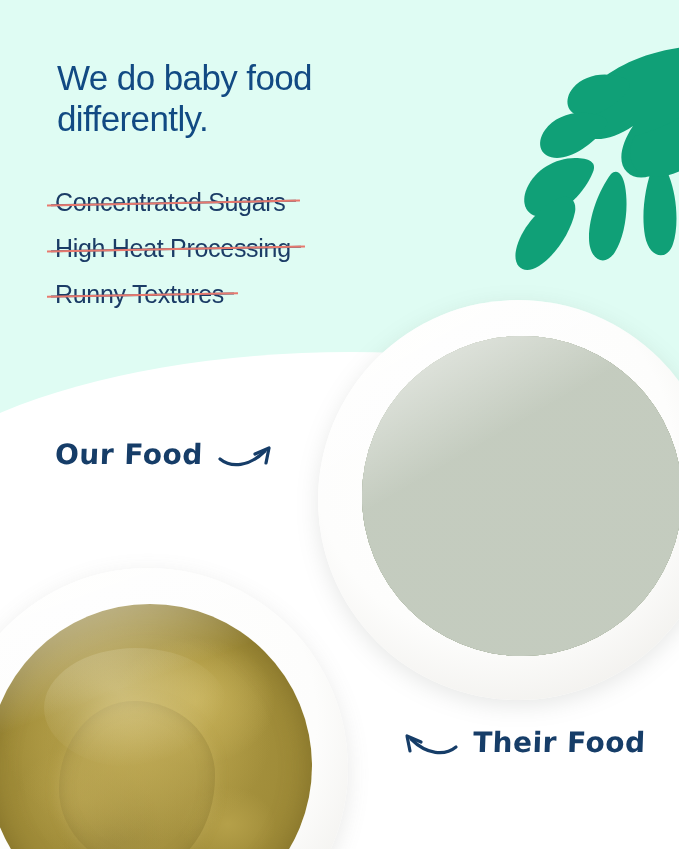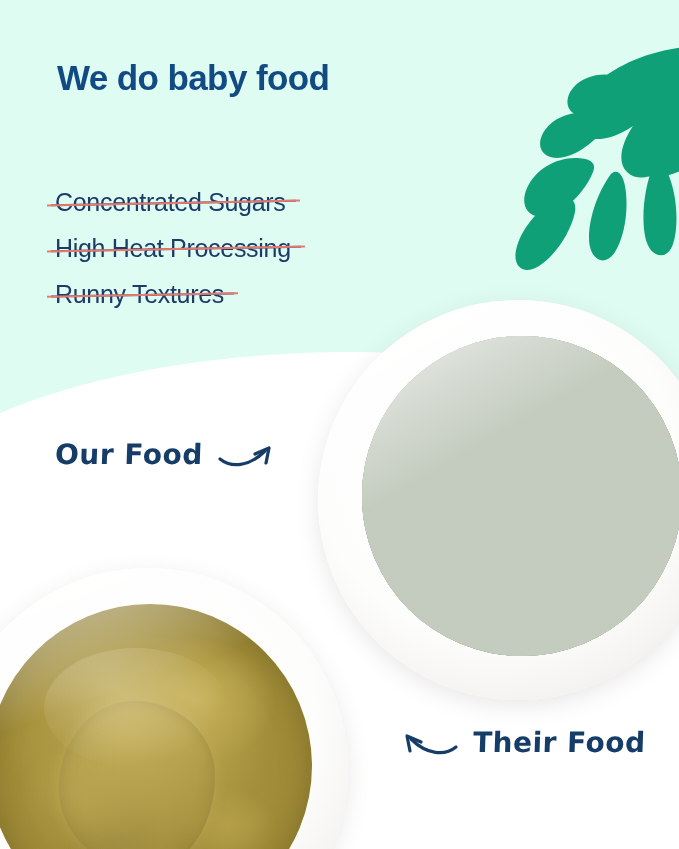--- a/index.html
+++ b/index.html
@@ -45,21 +45,21 @@
   }
   .leaf-wrap svg{ display:block; width:100%; height:100%; }
 
   
   .headline{
     position:absolute;
     left:57px; top:58px;
     width:420px;
     z-index:6;
     color:#124A83;
-    font-weight:bold;
+    font-weight:normal;
     font-size:35px;
     line-height:1.16;
     letter-spacing:-0.6px;
   }
   .headline .l1,.headline .l2{ display:block; }
 
   
   .claims{
     position:absolute;
     left:55px; top:190px;
@@ -329,20 +329,21 @@
                  C 200 62, 200 56, 200 56
                  L 200 120
                  C 186 132, 166 140, 150 136
                  C 134 132, 128 112, 138 96 Z"></path>
       </g>
     </svg>
   </div>
 
   <h1 class="headline" data-interactable="false">
     <span class="l1" data-interactable="false">We do baby food</span>
+    <span class="l2" data-interactable="false">differently.</span>
   </h1>
 
   <div class="claims" data-interactable="false">
     <span class="claim" data-interactable="false">
       <span data-interactable="false">Concentrated Sugars</span>
       <span class="strike-dark" data-interactable="false"></span>
       <span class="strike" data-interactable="false"></span>
     </span>
     <span class="claim" data-interactable="false">
       <span data-interactable="false">High Heat Processing</span>

